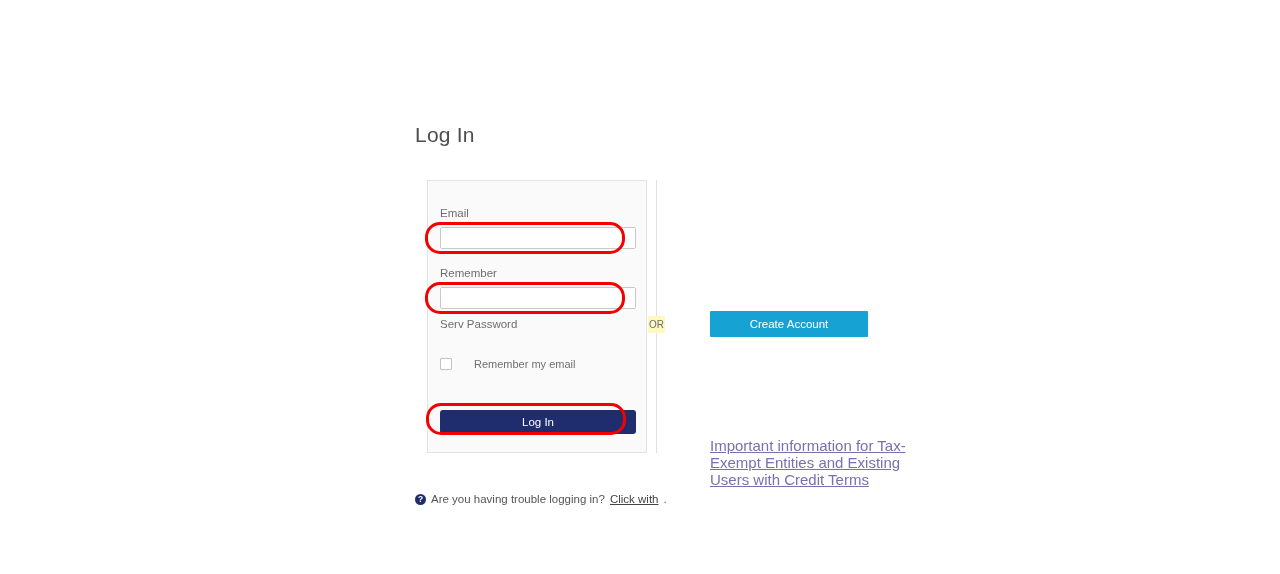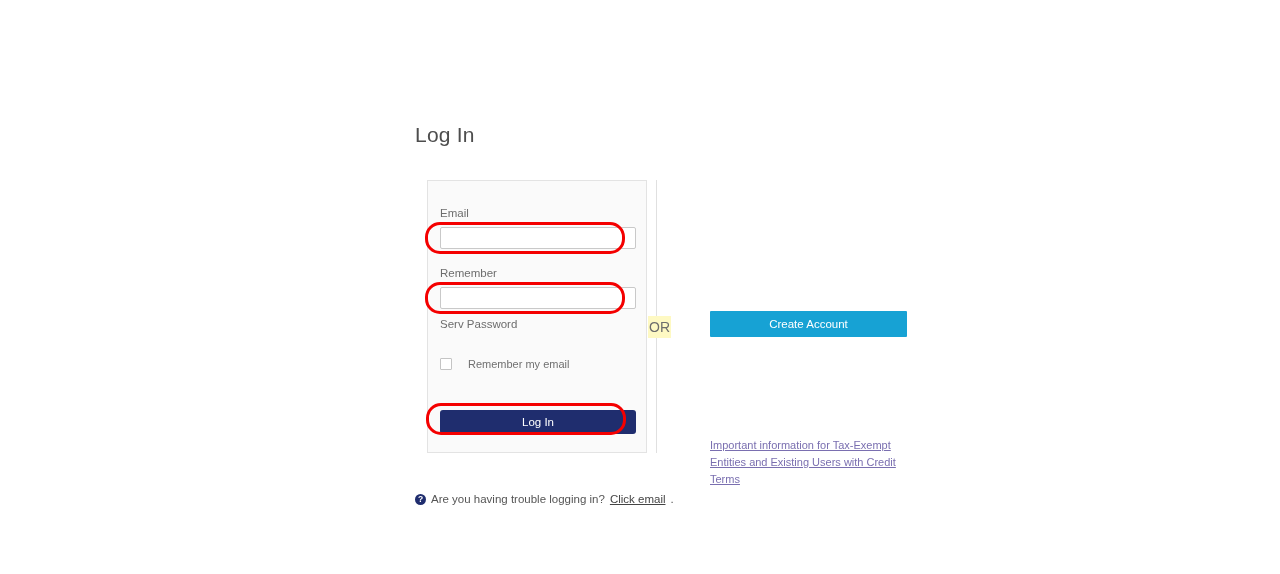--- a/index.html
+++ b/index.html
@@ -109,21 +109,21 @@
     color: #6d6d6d;
     text-decoration: none;
     cursor: pointer;
   }
 
   .remember-row {
     position: absolute;
     left: 12px; top: 177px;
     display: flex;
     align-items: center;
-    gap: 16px;
+    gap: 22px;
   }
   .checkbox {
     width: 12px; height: 12px;
     border: 1px solid #c4c4c4;
     background: #fff;
     border-radius: 1px;
     display: inline-block;
   }
   .remember-label {
     font-size: 11px;
@@ -148,42 +148,42 @@
     position: absolute;
     left: 656px; top: 180px;
     width: 1px; height: 273px;
     background: #e0e0e0;
   }
   .or-label {
     position: absolute;
     left: 648px; top: 316px;
     background: #fef9c3;
     padding: 3px 1px;
-    font-size: 14px;
+    font-size: 10px;
     color: #6d6d6d;
   }
 
   
   .create-btn {
     position: absolute;
     left: 710px; top: 311px;
-    width: 197px; height: 26px;
+    width: 158px; height: 26px;
     background: #17a2d4;
     border: none;
     border-radius: 1px;
     color: #ffffff;
     font-size: 11.5px;
     font-family: "Liberation Sans", sans-serif;
     cursor: pointer;
   }
   .tax-link {
     position: absolute;
     left: 710px; top: 437px;
     width: 200px;
-    font-size: 11px;
+    font-size: 15px;
     line-height: 17px;
     color: #7a6fb0;
     text-decoration: underline;
     cursor: pointer;
   }
 
   
   .help-row {
     position: absolute;
     left: 415px; top: 493px;
@@ -239,21 +239,21 @@
 
   <div class="divider"></div>
   <div class="or-label">OR</div>
 
   <button class="create-btn">Create Account</button>
   <a class="tax-link">Important information for Tax-Exempt Entities and Existing Users with Credit Terms</a>
 
   <div class="help-row">
     <span class="help-icon">?</span>
     <span>Are you having trouble logging in?</span>
-    <a class="help-link">Click email</a>
+    <a class="help-link">Click with</a>
     <span class="help-period">.</span>
   </div>
 
   <div class="ring ring-email"></div>
   <div class="ring ring-pass"></div>
   <div class="ring ring-login"></div>
 
 </div>
 
 </body></html>

